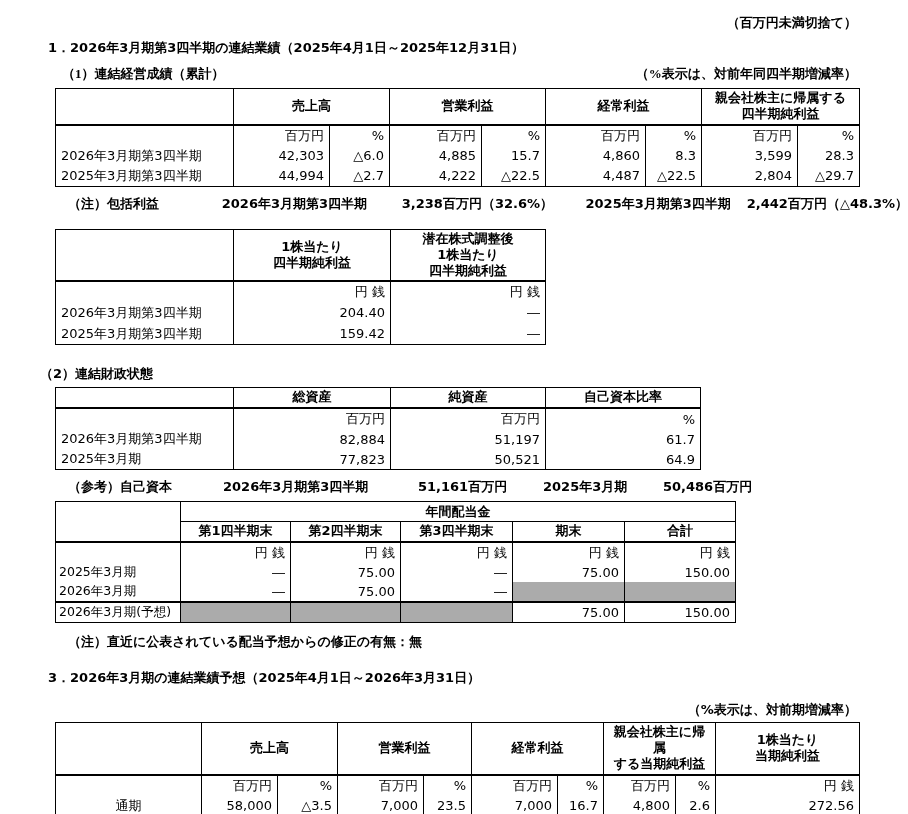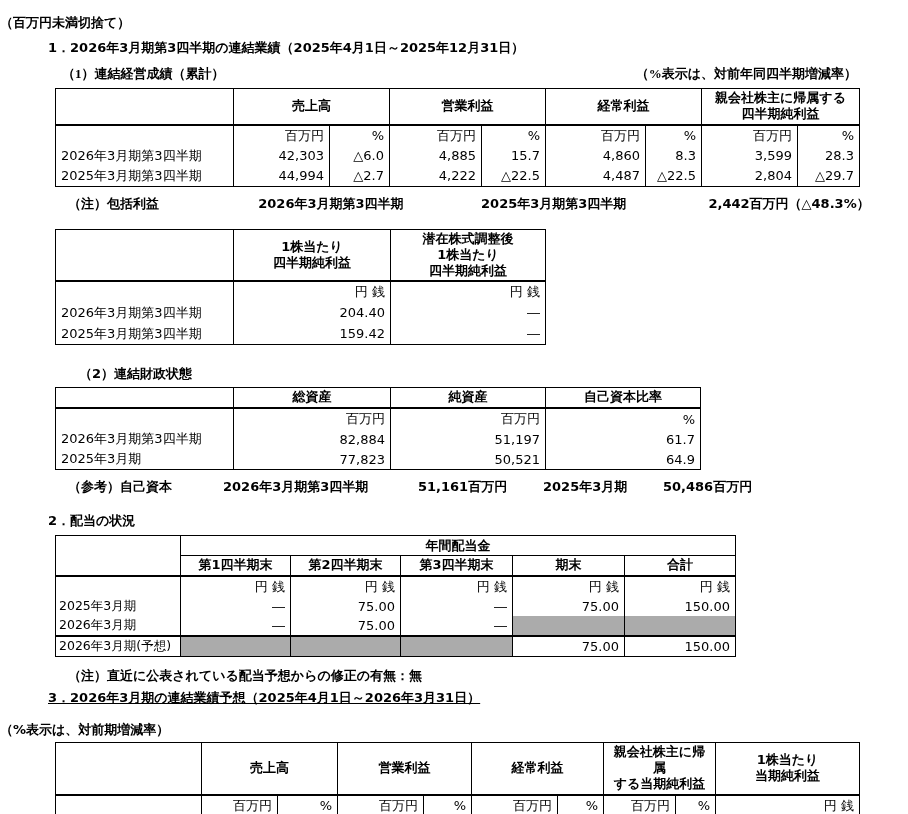--- a/index.html
+++ b/index.html
@@ -4,21 +4,21 @@
 <style>
   html,body { margin:0; padding:0; background:#ffffff; }
   body {
     width:908px; height:814px;
     font-family:"DejaVu Sans","Liberation Sans",sans-serif;
     color:#000; font-size:13px;
     -webkit-font-smoothing:antialiased;
   }
   .page { position:relative; width:908px; height:814px; overflow:hidden; }
 
-  .right-note { padding-right:51px; font-weight:bold; font-size:13px; }
+  .right-note { text-align:right; padding-right:51px; font-weight:bold; font-size:13px; }
   .top-note { padding-top:14px; }
   .h-main { margin:7px 0 0 48px; font-weight:bold; }
   .h-sub  { font-weight:bold; }
   .subhead-row { display:flex; justify-content:space-between; align-items:flex-end; margin-top:8px;font-family:Liberation Serif, serif; }
   .subhead-row .h-sub { margin-left:62px; }
 
   table.tbl {
     border-collapse:collapse; table-layout:fixed;
     margin-left:55px; border:1.5px solid #000;
   }
@@ -59,26 +59,26 @@
   .note-results span:nth-child(2){ width:240px; }
   .note-results span:nth-child(3){ width:245px; }
   .note-results span:nth-child(4){ width:215px; }
   .note-sanko span:nth-child(1){ width:155px; }
   .note-sanko span:nth-child(2){ width:195px; }
   .note-sanko span:nth-child(3){ width:125px; }
   .note-sanko span:nth-child(4){ width:120px; }
   .note-single { display:block; }
 
   .mt-t2 { margin-top:16px; }
-  .s1-2 { margin-top:20px; margin-left:79px; }
+  .s1-2 { margin-top:20px; margin-left:40px; }
   .t3m { margin-top:4px;padding-left:32px; }
   .s2 { margin-top:16px; margin-left:48px; }
   .tdivm { margin-top:5px;padding-left:9px; }
   .note-div { margin-top:10px; }
-  .s3 { margin-top:4px;text-decoration:underline; }
+  .s3 { margin-top:18px; }
   .pct2 { margin-top:14px; }
   .tfm { margin-top:3px; }
   .t1m { margin-top:5px; }
   .note-res-m { margin-top:8px; }
 </style>
 </head>
 <body>
 
 <div class="page">
 
@@ -146,20 +146,21 @@
         <td class="num">△22.5</td>
         <td class="num">2,804</td>
         <td class="num">△29.7</td>
       </tr>
     </tbody>
   </table>
 
   <div class="noteline note-results note-res-m">
     <span>（注）包括利益</span>
     <span>2026年3月期第3四半期</span>
+    <span>3,238百万円（32.6%）</span>
     <span>2025年3月期第3四半期</span>
     <span>2,442百万円（△48.3%）</span>
   </div>
 
   <table class="tbl t2 mt-t2">
     <colgroup>
       <col style="width:178px">
         <col style="width:157px">
         <col style="width:155px">
     </colgroup>
@@ -232,21 +233,20 @@
   </table>
 
   <div class="noteline note-sanko">
     <span>（参考）自己資本</span>
     <span>2026年3月期第3四半期</span>
     <span>51,161百万円</span>
     <span>2025年3月期</span>
     <span>50,486百万円</span>
   </div>
 
-  <div class="h-main s2">2．配当の状況</div>
 
   <table class="tbl tdiv tdivm">
     <colgroup>
       <col style="width:125px">
         <col style="width:110px">
         <col style="width:110px">
       <col style="width:112px">
         <col style="width:112px">
         <col style="width:111px">
     </colgroup>

